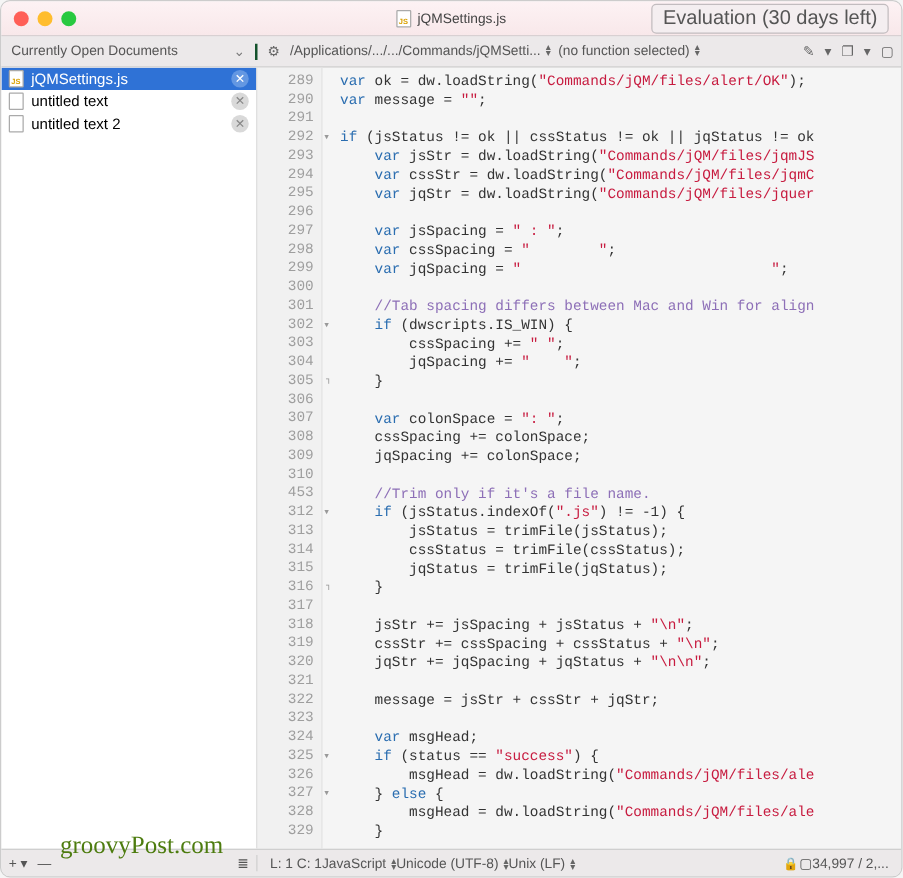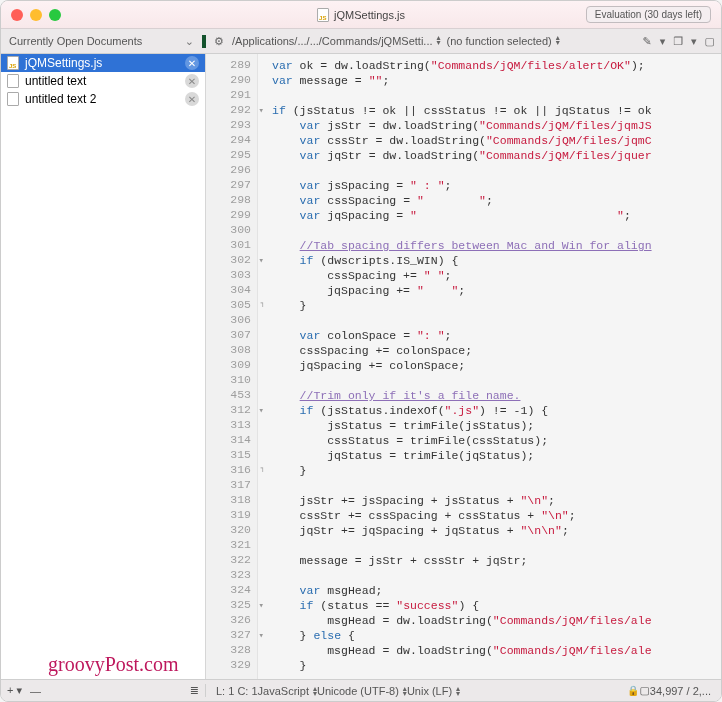--- a/index.html
+++ b/index.html
@@ -30,41 +30,41 @@
 .wb-min { background: #ffbd2e; }
 .wb-max { background: #28c940; }
 .title-center {
   position: absolute; left: 50%; transform: translateX(-50%);
   display: flex; align-items: center; gap: 5px; color: #444;
 }
 .doc-icon { width: 12px; height: 14px; background: #fff; border:1px solid #aaa; border-radius:1px; position:relative;}
 .doc-icon::after { content:"JS"; font-size:6px; position:absolute; bottom:0; left:1px; color:#d9a000; font-weight:bold;}
 .eval-badge {
   margin-left: auto;
-  font-size: 10px;
+  font-size: 16px;
   padding: 2px 8px;
   border: 1px solid #c2bcbf;
   border-radius: 4px;
   background: #f4eef0;
   color: #555;
 }
 .toolbar {
   height: 25px;
   background: #ece9ea;
   border-bottom: 1px solid #cfcfcf;
   display: flex;
   align-items: center;
   font-size: 11px;
   color: #555;
 }
 .side-header {
   width: 205px;
   padding: 0 8px;
   display: flex; align-items:center;
-  border-right: 4px solid #14532d;
+  border-right: 2px solid #14532d;
 }
 .side-header .chev { margin-left:auto; color:#777;}
 .tool-section { display: flex; align-items:center; padding: 0 6px; gap:6px; flex:1;}
 .gear { width:14px; height:14px; display:flex;align-items:center;justify-content:center; color:#666;}
 .path-drop { display:flex;gap:4px;}
 .dd-chevs { font-size:8px; line-height:5px; color:#666; display:flex;flex-direction:column;}
 .right-icons { margin-left:auto;display:flex;gap:8px;align-items:center;color:#666;}
 .main { flex:1; display:flex; overflow:hidden;}
 .sidebar {
   width: 205px;
@@ -101,41 +101,41 @@
   font-family: Menlo, Monaco, "Courier New", monospace;
   font-size:11.5px;
   line-height:15px;
   padding:4px 0 0 14px;
   color:#333;
   white-space:pre;
   overflow:hidden;
 }
 .kw { color:#2a6db0;}
 .str { color:#c71b3f;}
-.cm { color:#8d6fb7;text-decoration:underline;}
+.cm { color:#8d6fb7;}
 .num { color:#333;}
 .status-bar {
   height:22px;
   background:#ece9ea;
   border-top:1px solid #cfcfcf;
   display:flex;align-items:center;
   font-size:11px;color:#555;
 }
 .sb-left {
   width:205px;border-right:1px solid #cfcfcf;
   display:flex;align-items:center;gap:8px;padding:0 6px;
 }
 .sb-right { flex:1;display:flex;align-items:center;padding:0 10px;}
 .sb-seg { display:flex;align-items:center;gap:4px;}
 .sb-spacer { flex:1;}
 .lock { font-size:10px;}
 .watermark {
-  position:absolute; left:48px; bottom:26px;
+  position:absolute; left:48px; bottom:14px;
   font-family: Georgia, serif;
-  font-size:20px; color:#be185d;
+  font-size:20px; color:#4d7c0f;
   pointer-events:none;
 }
 </style>
 </head>
 <body>
 
 <div class="title-bar">
   <div class="win-buttons">
     <div class="win-btn wb-close"></div>
     <div class="win-btn wb-min"></div>

